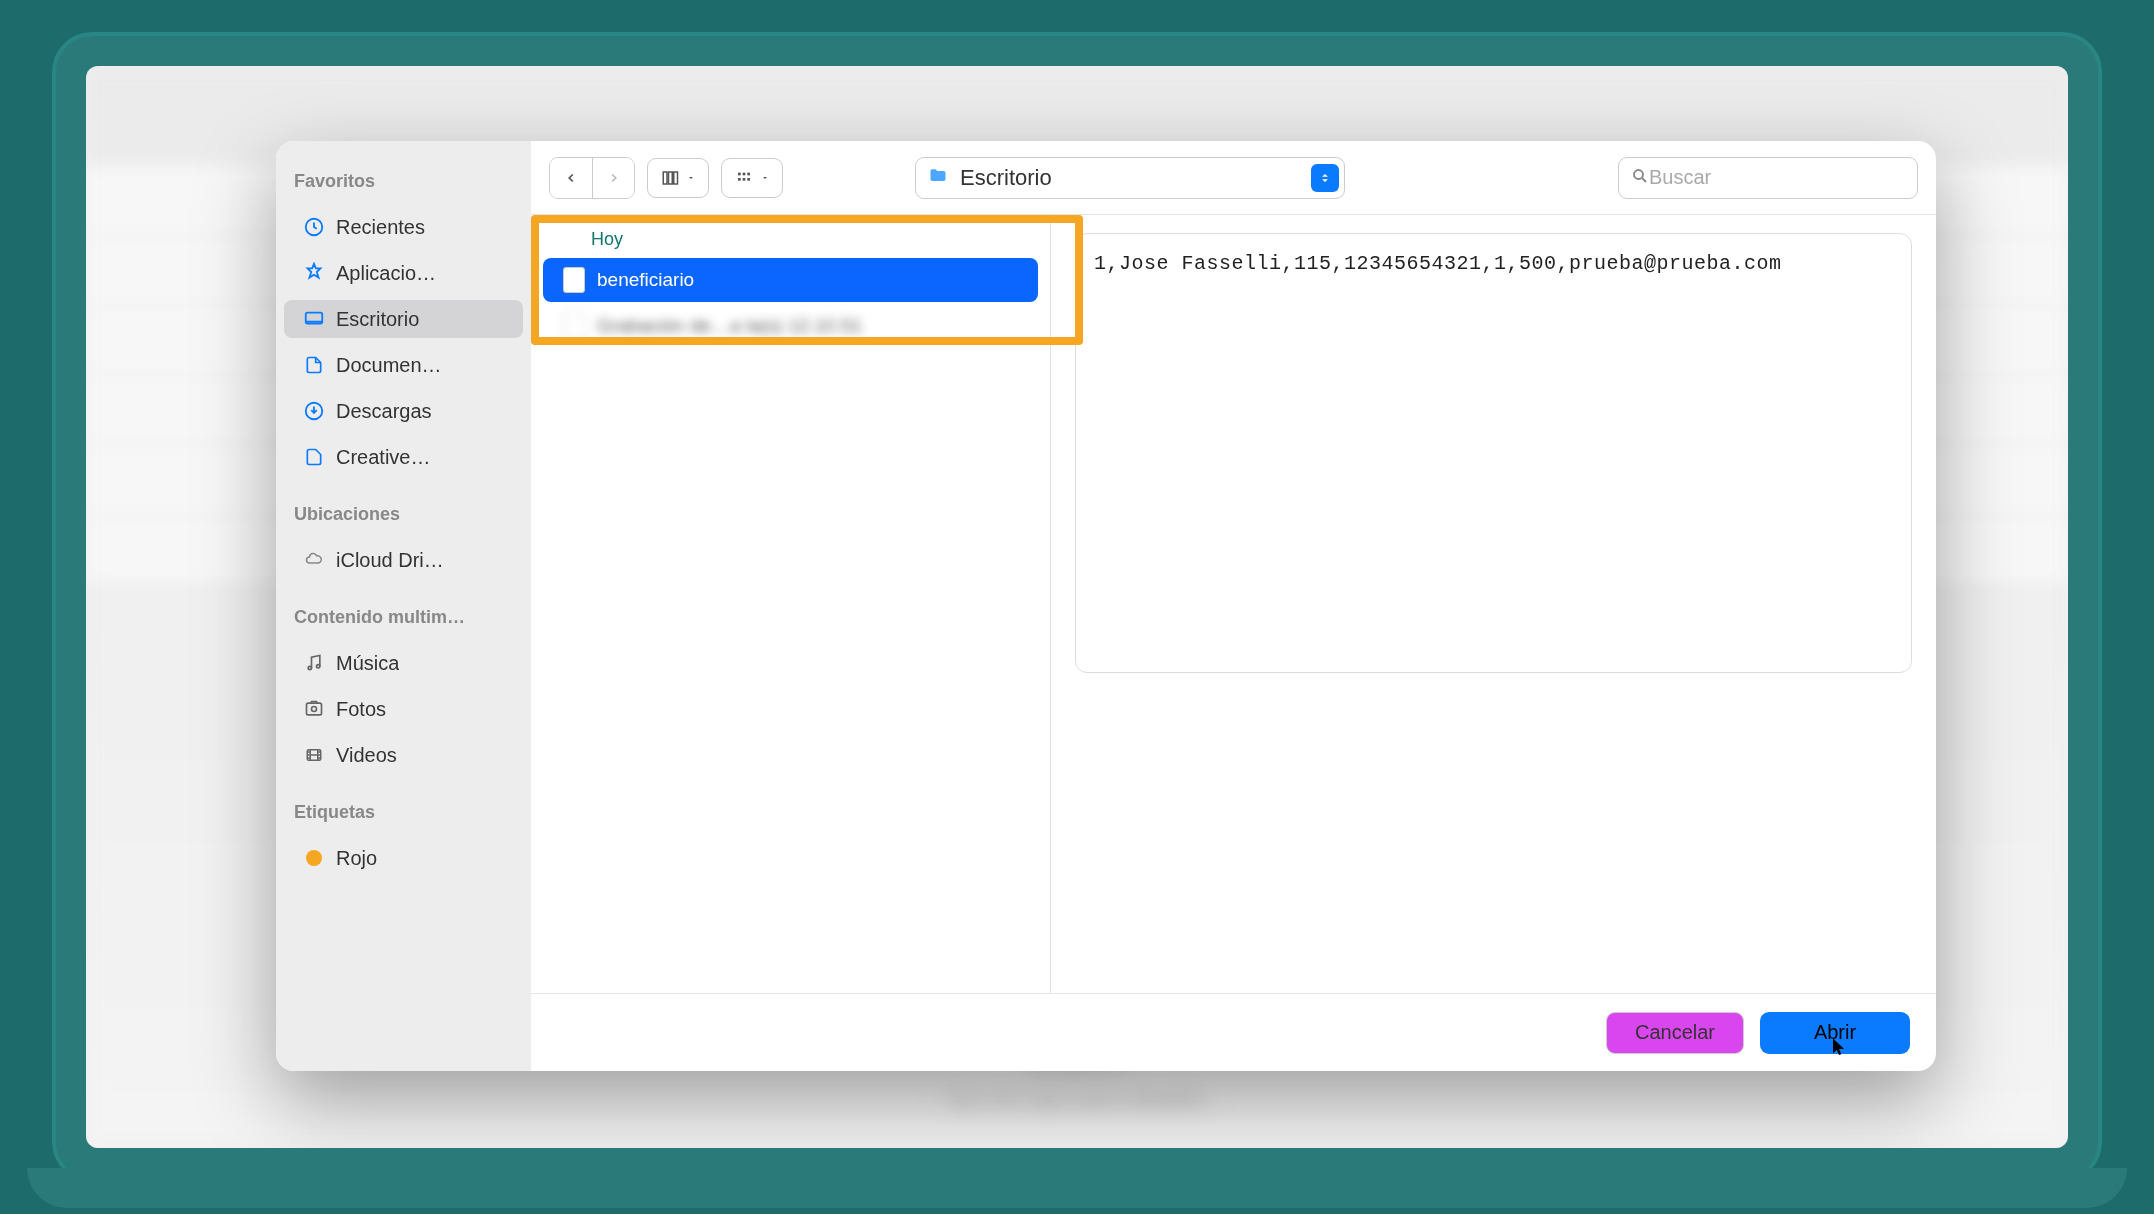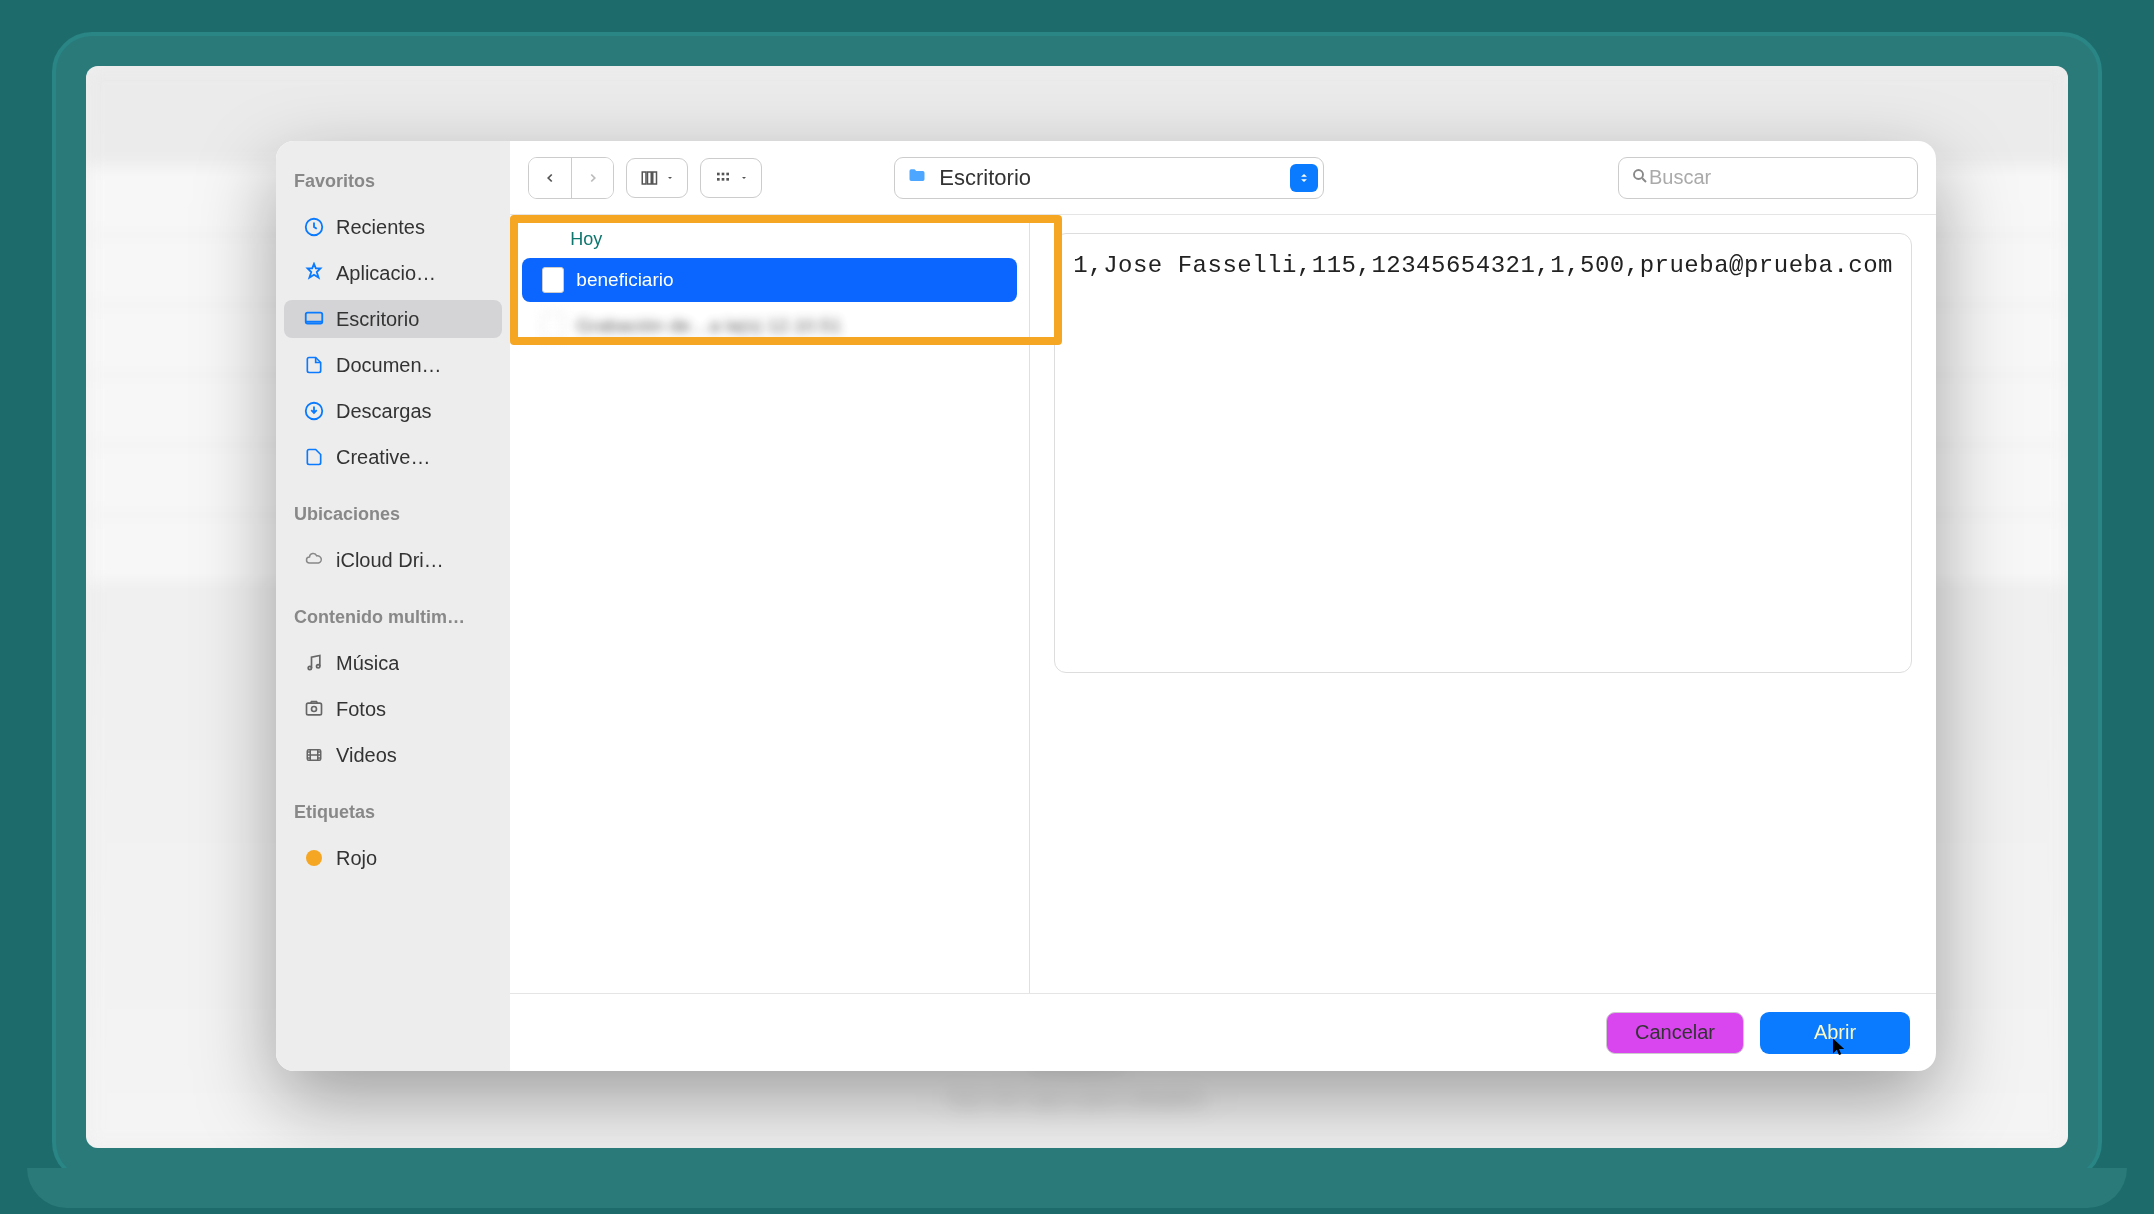--- a/index.html
+++ b/index.html
@@ -283,21 +283,21 @@
       flex: 1;
       padding: 18px 24px;
     }
     .preview-box {
       width: 100%;
       height: 440px;
       border: 1px solid #ddd;
       border-radius: 12px;
       padding: 18px;
       font-family: "Menlo", "Courier New", monospace;
-      font-size: 24px;
+      font-size: 20px;
       color: #222;
       letter-spacing: 0.5px;
       background: #fff;
       overflow: auto;
       white-space: pre;
     }
     
     .dialog-footer {
       height: 78px;
       border-top: 1px solid #e5e5e5;
@@ -312,21 +312,21 @@
       padding: 0 28px;
       border-radius: 9px;
       border: 1px solid #ccc;
       background: #d946ef;
       font-size: 20px;
       cursor: pointer;
       color: #333;
     }
     .btn-primary {
       background: #0a7aff;
-      color: #fef9c3;
+      color: #000000;
       border: none;
       position: relative;
       min-width: 150px;
       text-align: center;
     }
     .cursor-pointer {
       position: absolute;
       top: 22px;
       left: 70px;
       width: 18px;

